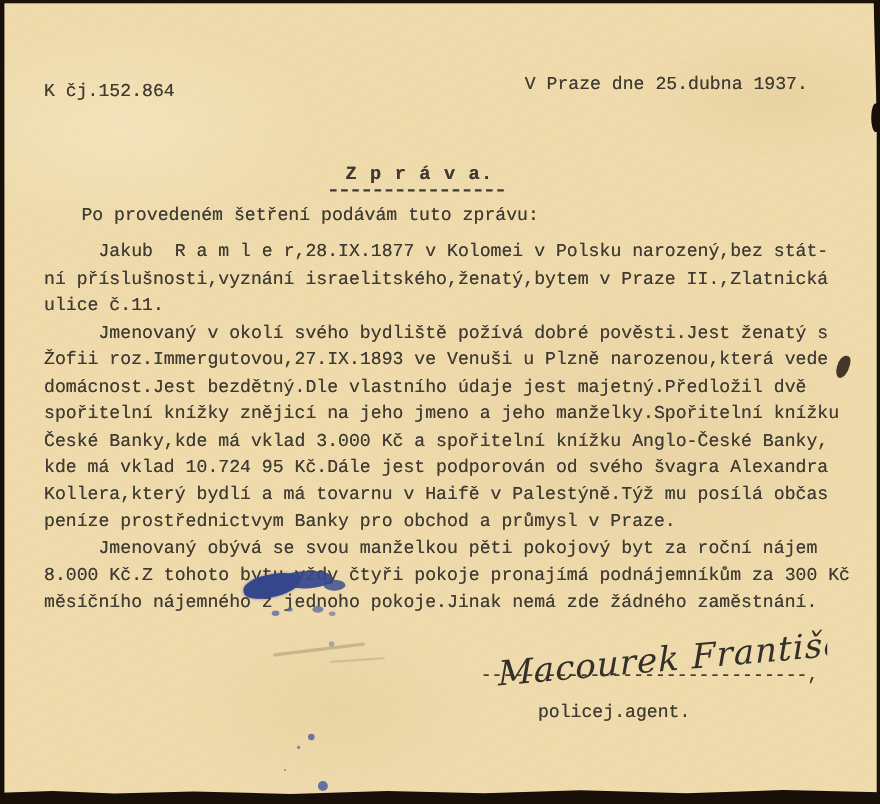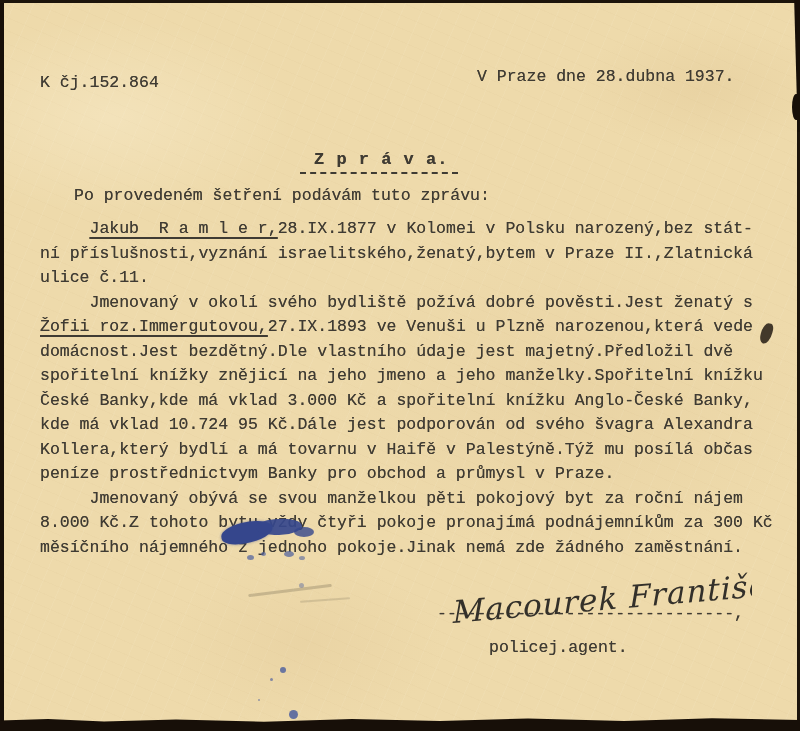--- a/index.html
+++ b/index.html
@@ -17,21 +17,21 @@
   }
   .mono{font-family:"Liberation Mono","DejaVu Sans Mono",monospace;color:var(--ink,#3f3b33);
         text-shadow:0 0 .6px rgba(64,59,49,.75);}
   .abs{position:absolute;z-index:2;}
   .ref{left:40px;top:73px;font-size:16.5px;}
   .dateline{left:477px;top:67px;font-size:16.5px;}
   .title{left:300px;top:150px;font-size:17px;font-weight:bold;letter-spacing:1px;
          padding:0 10px 3px 14px;border-bottom:2px dashed var(--ink,#3f3b33);}
   .intro{left:74px;top:186px;font-size:16.5px;}
   .body-text{left:40px;top:217px;font-size:16.5px;line-height:24.5px;white-space:pre;}
-  .body-text .u{text-decoration:underline;text-underline-offset:4px;text-decoration-thickness:1.5px;}
+  .body-text .u{text-underline-offset:4px;text-decoration-thickness:1.5px;}
   .sig{left:452px;top:570px;}
   .sig text{fill:#33302a;font-family:"DejaVu Serif","Liberation Serif",serif;
             font-style:italic;font-size:31px;letter-spacing:1px;}
   .sigrule{left:437px;top:604px;font-size:16.5px;letter-spacing:0;}
   .role{left:489px;top:626px;font-size:16.5px;margin-top:12px;}
   
   .edge{position:absolute;z-index:3;background:#170f08;}
   .edge-left{left:0;top:0;width:4px;height:731px;}
   .edge-top{left:0;top:0;width:800px;height:3px;background:#1c140b;}
   .edge-right{right:0;top:0;width:3px;height:731px;background:#1c140b;}
@@ -61,21 +61,21 @@
   .mark-right{position:absolute;z-index:2;left:761px;top:323px;width:11px;height:21px;
       background:#2a2118;border-radius:55% 30% 60% 40%;transform:rotate(14deg);opacity:.88;}
 </style>
 </head>
 <body>
 
 <div class="scan">
   <div class="paper"></div>
 
   <div class="abs mono ref">K čj.152.864</div>
-  <div class="abs mono dateline">V Praze dne 28.dubna 1937.</div>
+  <div class="abs mono dateline">V Praze dne 25.dubna 1937.</div>
   <div class="abs mono title">Z p r á v a.</div>
   <div class="abs mono intro">Po provedeném šetření podávám tuto zprávu:</div>
 
   <div class="abs mono body-text" id="body-text"><div><span>     </span><span class="u">Jakub  R a m l e r,</span><span>28.IX.1877 v Kolomei v Polsku narozený,bez stát-</span></div><div><span>ní příslušnosti,vyznání israelitského,ženatý,bytem v Praze II.,Zlatnická</span></div><div><span>ulice č.11.</span></div><div><span>     Jmenovaný v okolí svého bydliště požívá dobré pověsti.Jest ženatý s</span></div><div><span class="u">Žofii roz.Immergutovou,</span><span>27.IX.1893 ve Venuši u Plzně narozenou,která vede</span></div><div><span>domácnost.Jest bezdětný.Dle vlastního údaje jest majetný.Předložil dvě</span></div><div><span>spořitelní knížky znějicí na jeho jmeno a jeho manželky.Spořitelní knížku</span></div><div><span>České Banky,kde má vklad 3.000 Kč a spořitelní knížku Anglo-České Banky,</span></div><div><span>kde má vklad 10.724 95 Kč.Dále jest podporován od svého švagra Alexandra</span></div><div><span>Kollera,který bydlí a má tovarnu v Haifě v Palestýně.Týž mu posílá občas</span></div><div><span>peníze prostřednictvym Banky pro obchod a průmysl v Praze.</span></div><div><span>     Jmenovaný obývá se svou manželkou pěti pokojový byt za roční nájem</span></div><div><span>8.000 Kč.Z tohoto bytu vždy čtyři pokoje pronajímá podnájemníkům za 300 Kč</span></div><div><span>měsíčního nájemného z jednoho pokoje.Jinak nemá zde žádného zaměstnání.</span></div></div>
 
   <svg class="abs sig" width="300" height="54" viewBox="0 0 300 54">
     <text x="2" y="40" transform="rotate(-5 150 27) skewX(-4)">Macourek František</text>
   </svg>
   <div class="abs mono sigrule">------------------------------,</div>
   <div class="abs mono role">policej.agent.</div>

